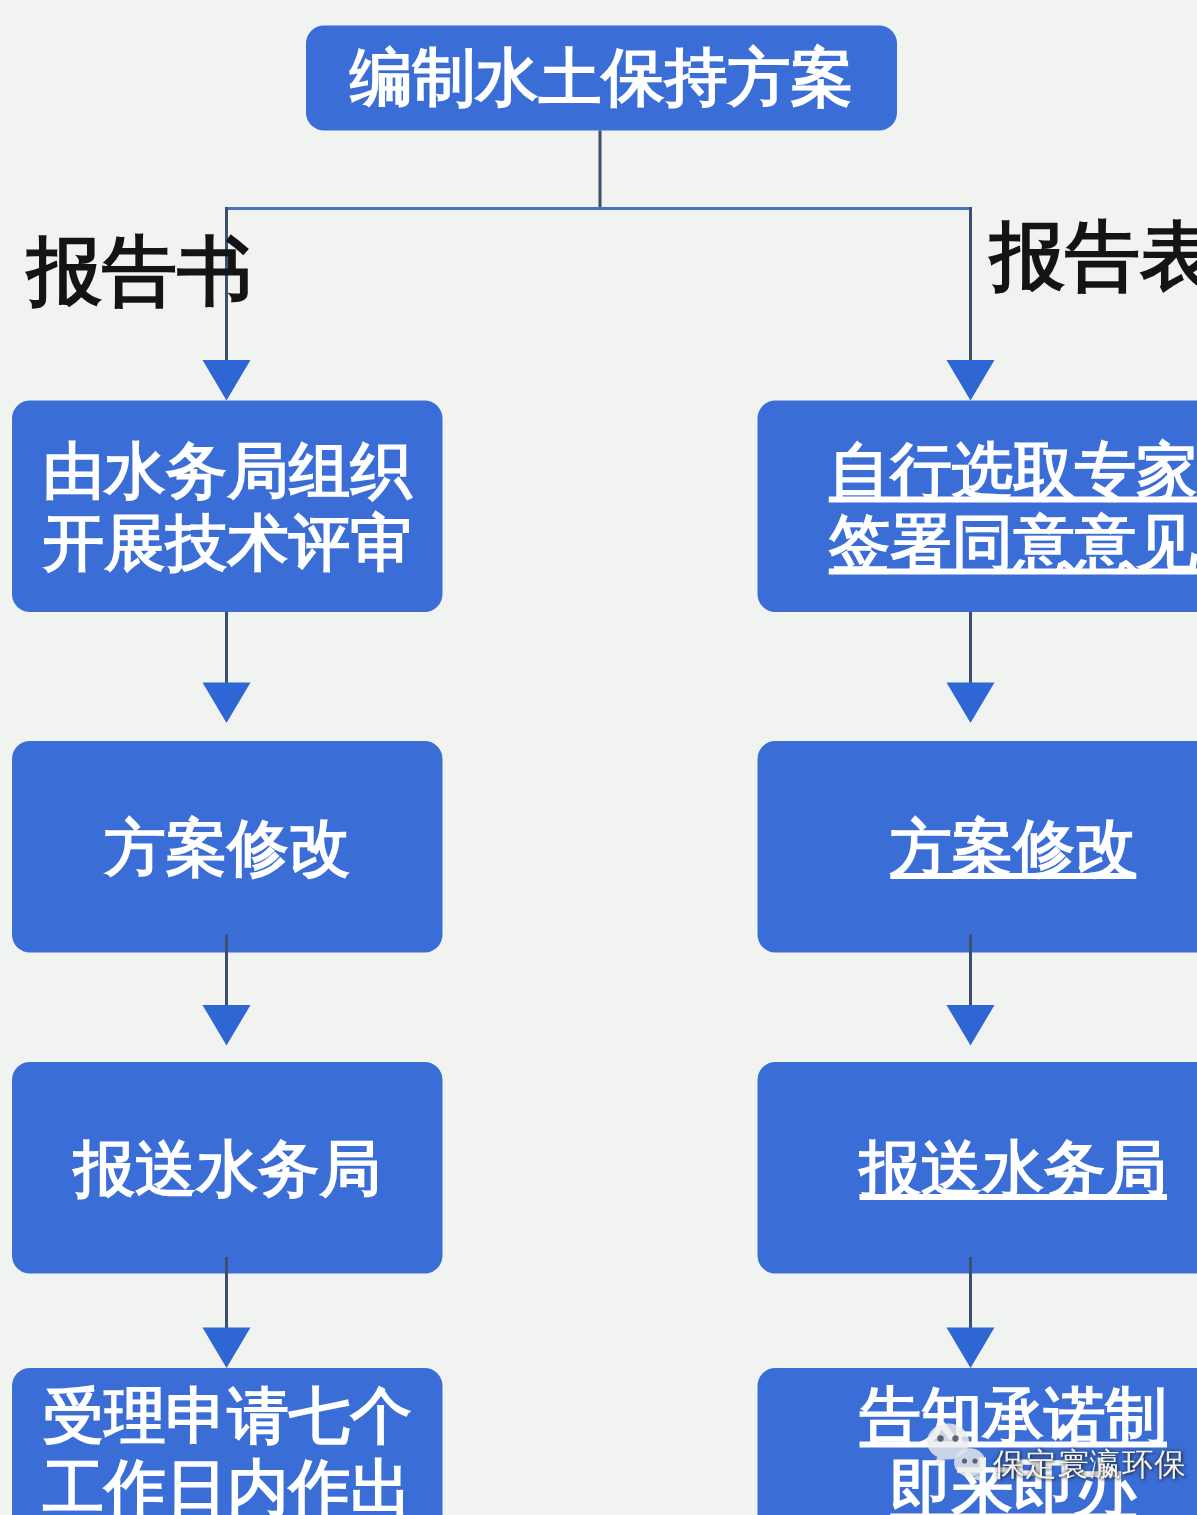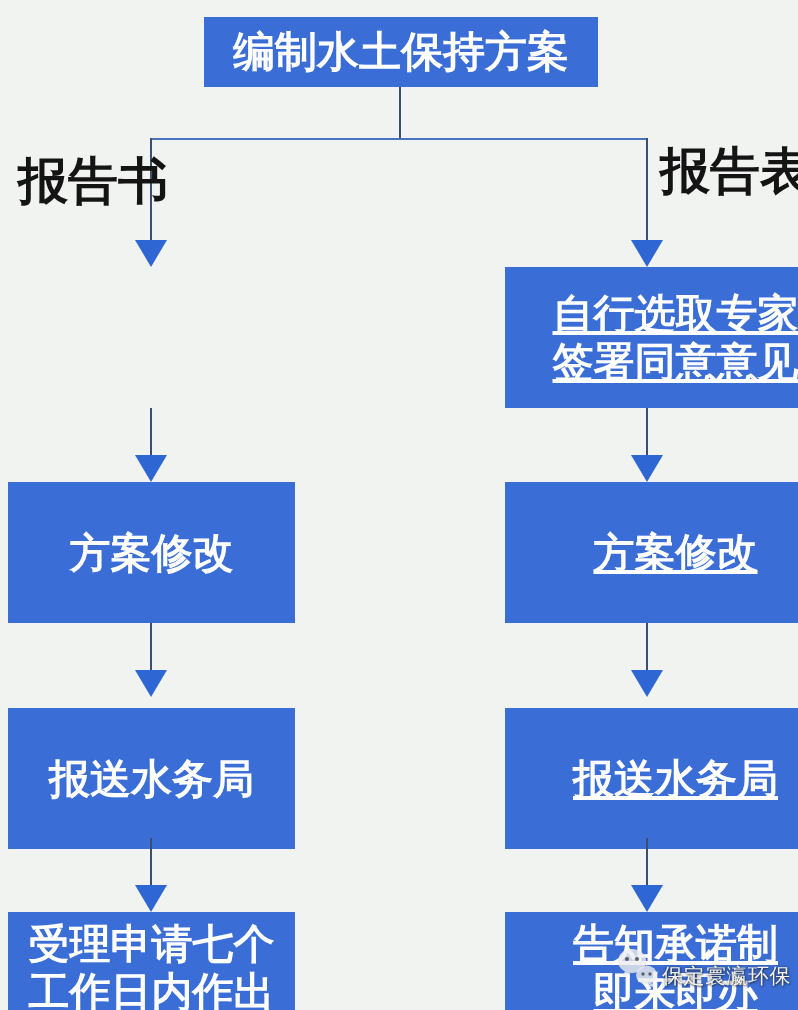--- a/index.html
+++ b/index.html
@@ -21,21 +21,21 @@
     overflow:hidden;
   }
   .box{
     position:absolute;
     background:var(--box-blue);
     color:var(--box-text);
     display:flex;align-items:center;justify-content:center;
     text-align:center;
     font-weight:bold;
     font-size:41px;line-height:48px;
-    border-radius:0;
+    border-radius:12px;
     box-sizing:border-box;
   }
   .box span{white-space:pre-line;}
   .box--top{font-size:42px;}
   .box--cut{align-items:flex-start;padding-top:8px;}
   .vline{position:absolute;width:2px;background:var(--line-dark);}
   .hline{position:absolute;height:2px;background:var(--line-blue);}
   .arrow-down{
     position:absolute;width:0;height:0;
     border-left:16px solid transparent;
@@ -65,21 +65,21 @@
   .hbar{left:150px;top:138px;width:498px;}
   .drop-left{left:150px;top:138px;height:104px;}
   .drop-right{left:646px;top:138px;height:104px;}
 
   .label-left{left:18px;top:148px;}
   .label-right{left:660px;top:138px;}
 
   .col-left{left:8px;width:287px;}
   .col-right{left:505px;width:341px;text-decoration:underline;}
   .row-1{top:267px;height:141px;}
-  .row-2{top:482px;height:141px;}
+  .row-2{top:494px;height:141px;}
   .row-3{top:708px;height:141px;align-items:center;}
   .row-4{top:912px;height:170px;}
 
   .seg-l{left:150px;}
   .seg-r{left:646px;}
   .seg-a{top:408px;height:50px;}
   .seg-b{top:623px;height:50px;}
   .seg-c{top:838px;height:50px;}
 
   .ar-l{left:135px;}
@@ -101,20 +101,24 @@
   <div class="vline stem"></div>
   <div class="hline hbar"></div>
   <div class="vline drop-left"></div>
   <div class="vline drop-right"></div>
   <div class="arrow-down ar-l ar-1"></div>
   <div class="arrow-down ar-r ar-1"></div>
 
   <div class="branch-label label-left">报告书</div>
   <div class="branch-label label-right">报告表</div>
 
+  <div class="box col-left row-1">
+    <span>由水务局组织
+开展技术评审</span>
+  </div>
   <div class="vline seg-l seg-a"></div>
   <div class="arrow-down ar-l ar-2"></div>
 
   <div class="box col-left row-2">
     <span>方案修改</span>
   </div>
   <div class="vline seg-l seg-b"></div>
   <div class="arrow-down ar-l ar-3"></div>
 
   <div class="box col-left row-3">

